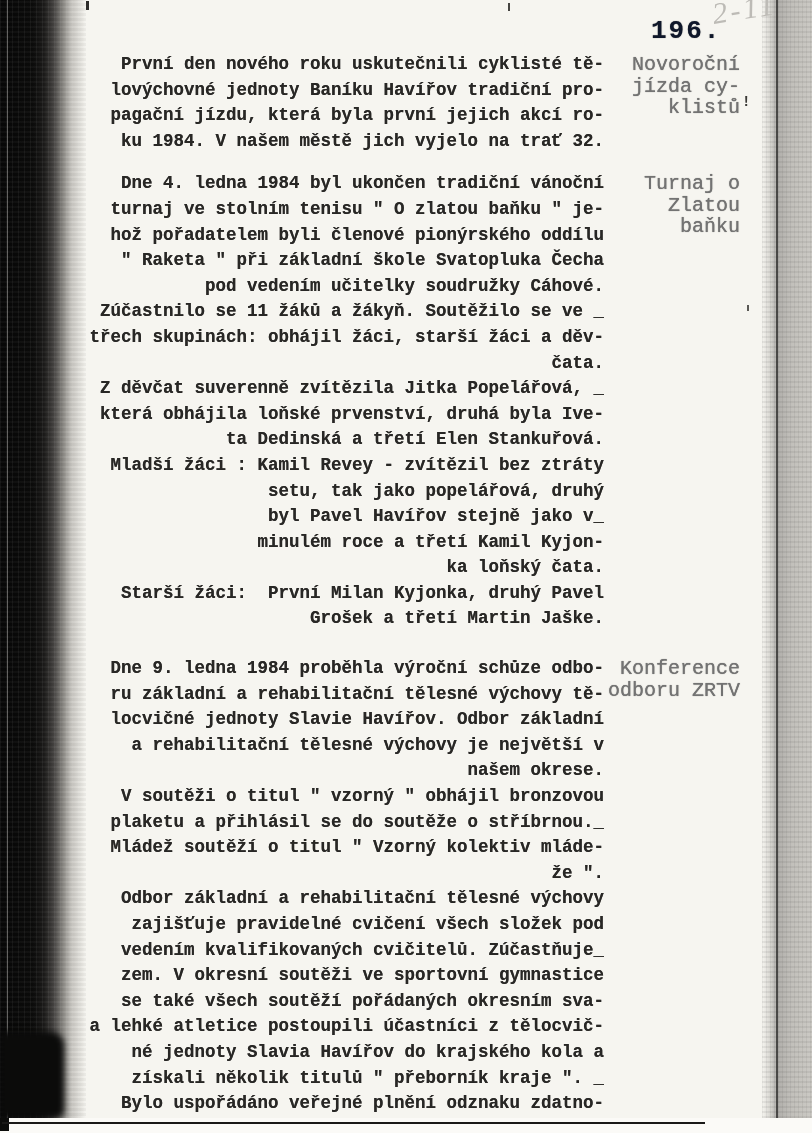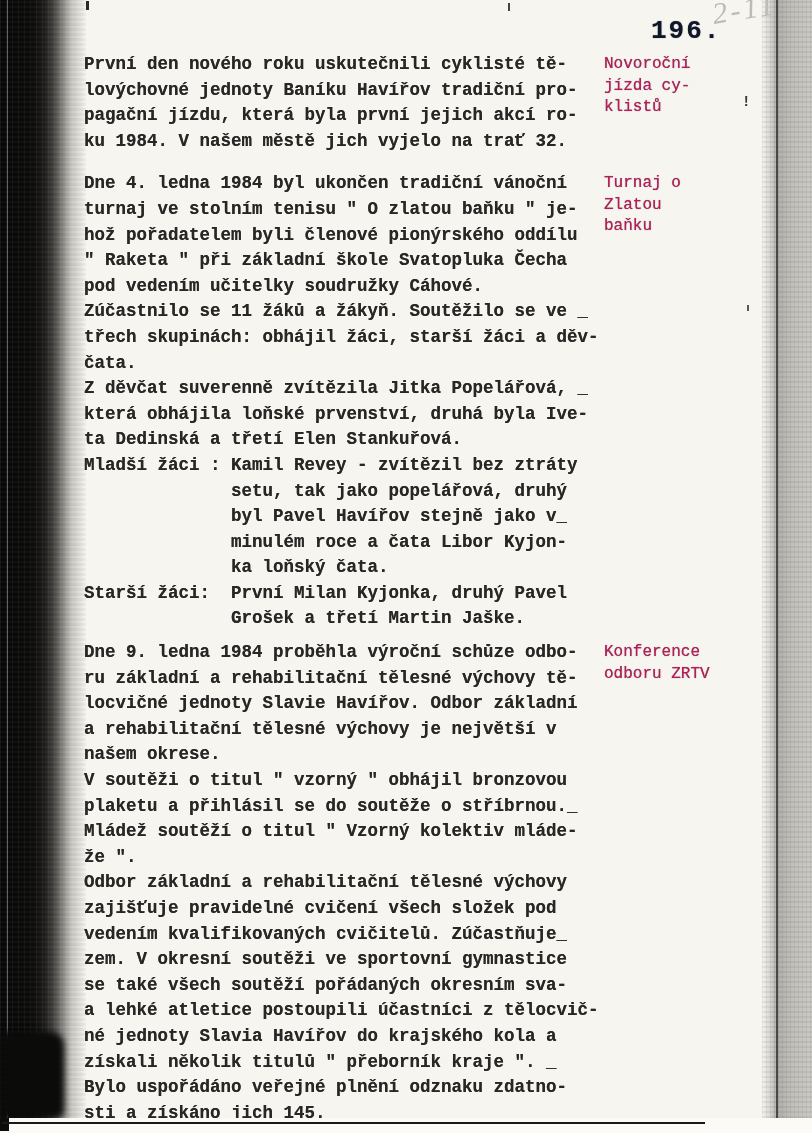--- a/index.html
+++ b/index.html
@@ -56,29 +56,29 @@
     font-family:"Liberation Serif","DejaVu Serif",serif;font-style:italic;
     font-size:30px;color:#bdbbb6;transform:rotate(-9deg);letter-spacing:3px;
   }
 
   
   .text-col{
     position:absolute;left:84px;top:52px;width:660px;
     color:#282725;font-size:17.5px;line-height:25.6px;font-weight:bold;
     text-shadow:0 0 0.6px rgba(40,39,37,0.75);
   }
-  .block{position:relative;width:520px;}
+  .block{position:relative;width:520px;text-align:right;}
   .block.gap{margin-top:17px;}
-  .block.gap2{margin-top:8px;}
+  .block.gap2{margin-top:24px;}
   .line{white-space:pre;}
 
   
   .note{
     position:absolute;left:520px;top:2px;width:136px;
-    font-size:16px;line-height:21.5px;font-weight:normal;color:#be185d;
+    font-size:20px;line-height:21.5px;font-weight:normal;color:#737373;
     text-shadow:0 0 0.8px rgba(63,62,60,0.8);
   }
   .note .line{white-space:pre;}
 
   
   .artifact{position:absolute;color:#3a3936;font-size:14px;font-weight:bold;}
   .tick1{left:86px;top:1px;width:3px;height:9px;background:#2c2b29;}
   .tick2{left:508px;top:3px;width:2px;height:8px;background:#454441;}
   .excl{left:742px;top:94px;}
   .excl2{left:747px;top:305px;width:2px;height:6px;background:#5a5955;}
@@ -130,21 +130,21 @@
       </div>
       <div class="block">
         <div class="line">Z děvčat suverenně zvítězila Jitka Popelářová, _</div>
         <div class="line">která obhájila loňské prvenství, druhá byla Ive-</div>
         <div class="line">ta Dedinská a třetí Elen Stankuřová.</div>
       </div>
       <div class="block">
         <div class="line">Mladší žáci : Kamil Revey - zvítězil bez ztráty</div>
         <div class="line">              setu, tak jako popelářová, druhý</div>
         <div class="line">              byl Pavel Havířov stejně jako v_</div>
-        <div class="line">              minulém roce a čata Libor Kyjon-</div>
+        <div class="line">              minulém roce a třetí Kamil Kyjon-</div>
         <div class="line">              ka loňský čata.</div>
       </div>
       <div class="block">
         <div class="line">Starší žáci:  První Milan Kyjonka, druhý Pavel</div>
         <div class="line">              Grošek a třetí Martin Jaške.</div>
       </div>
       <div class="block gap2">
         <div class="line">Dne 9. ledna 1984 proběhla výroční schůze odbo-</div>
         <div class="line">ru základní a rehabilitační tělesné výchovy tě-</div>
         <div class="line">locvičné jednoty Slavie Havířov. Odbor základní</div>

